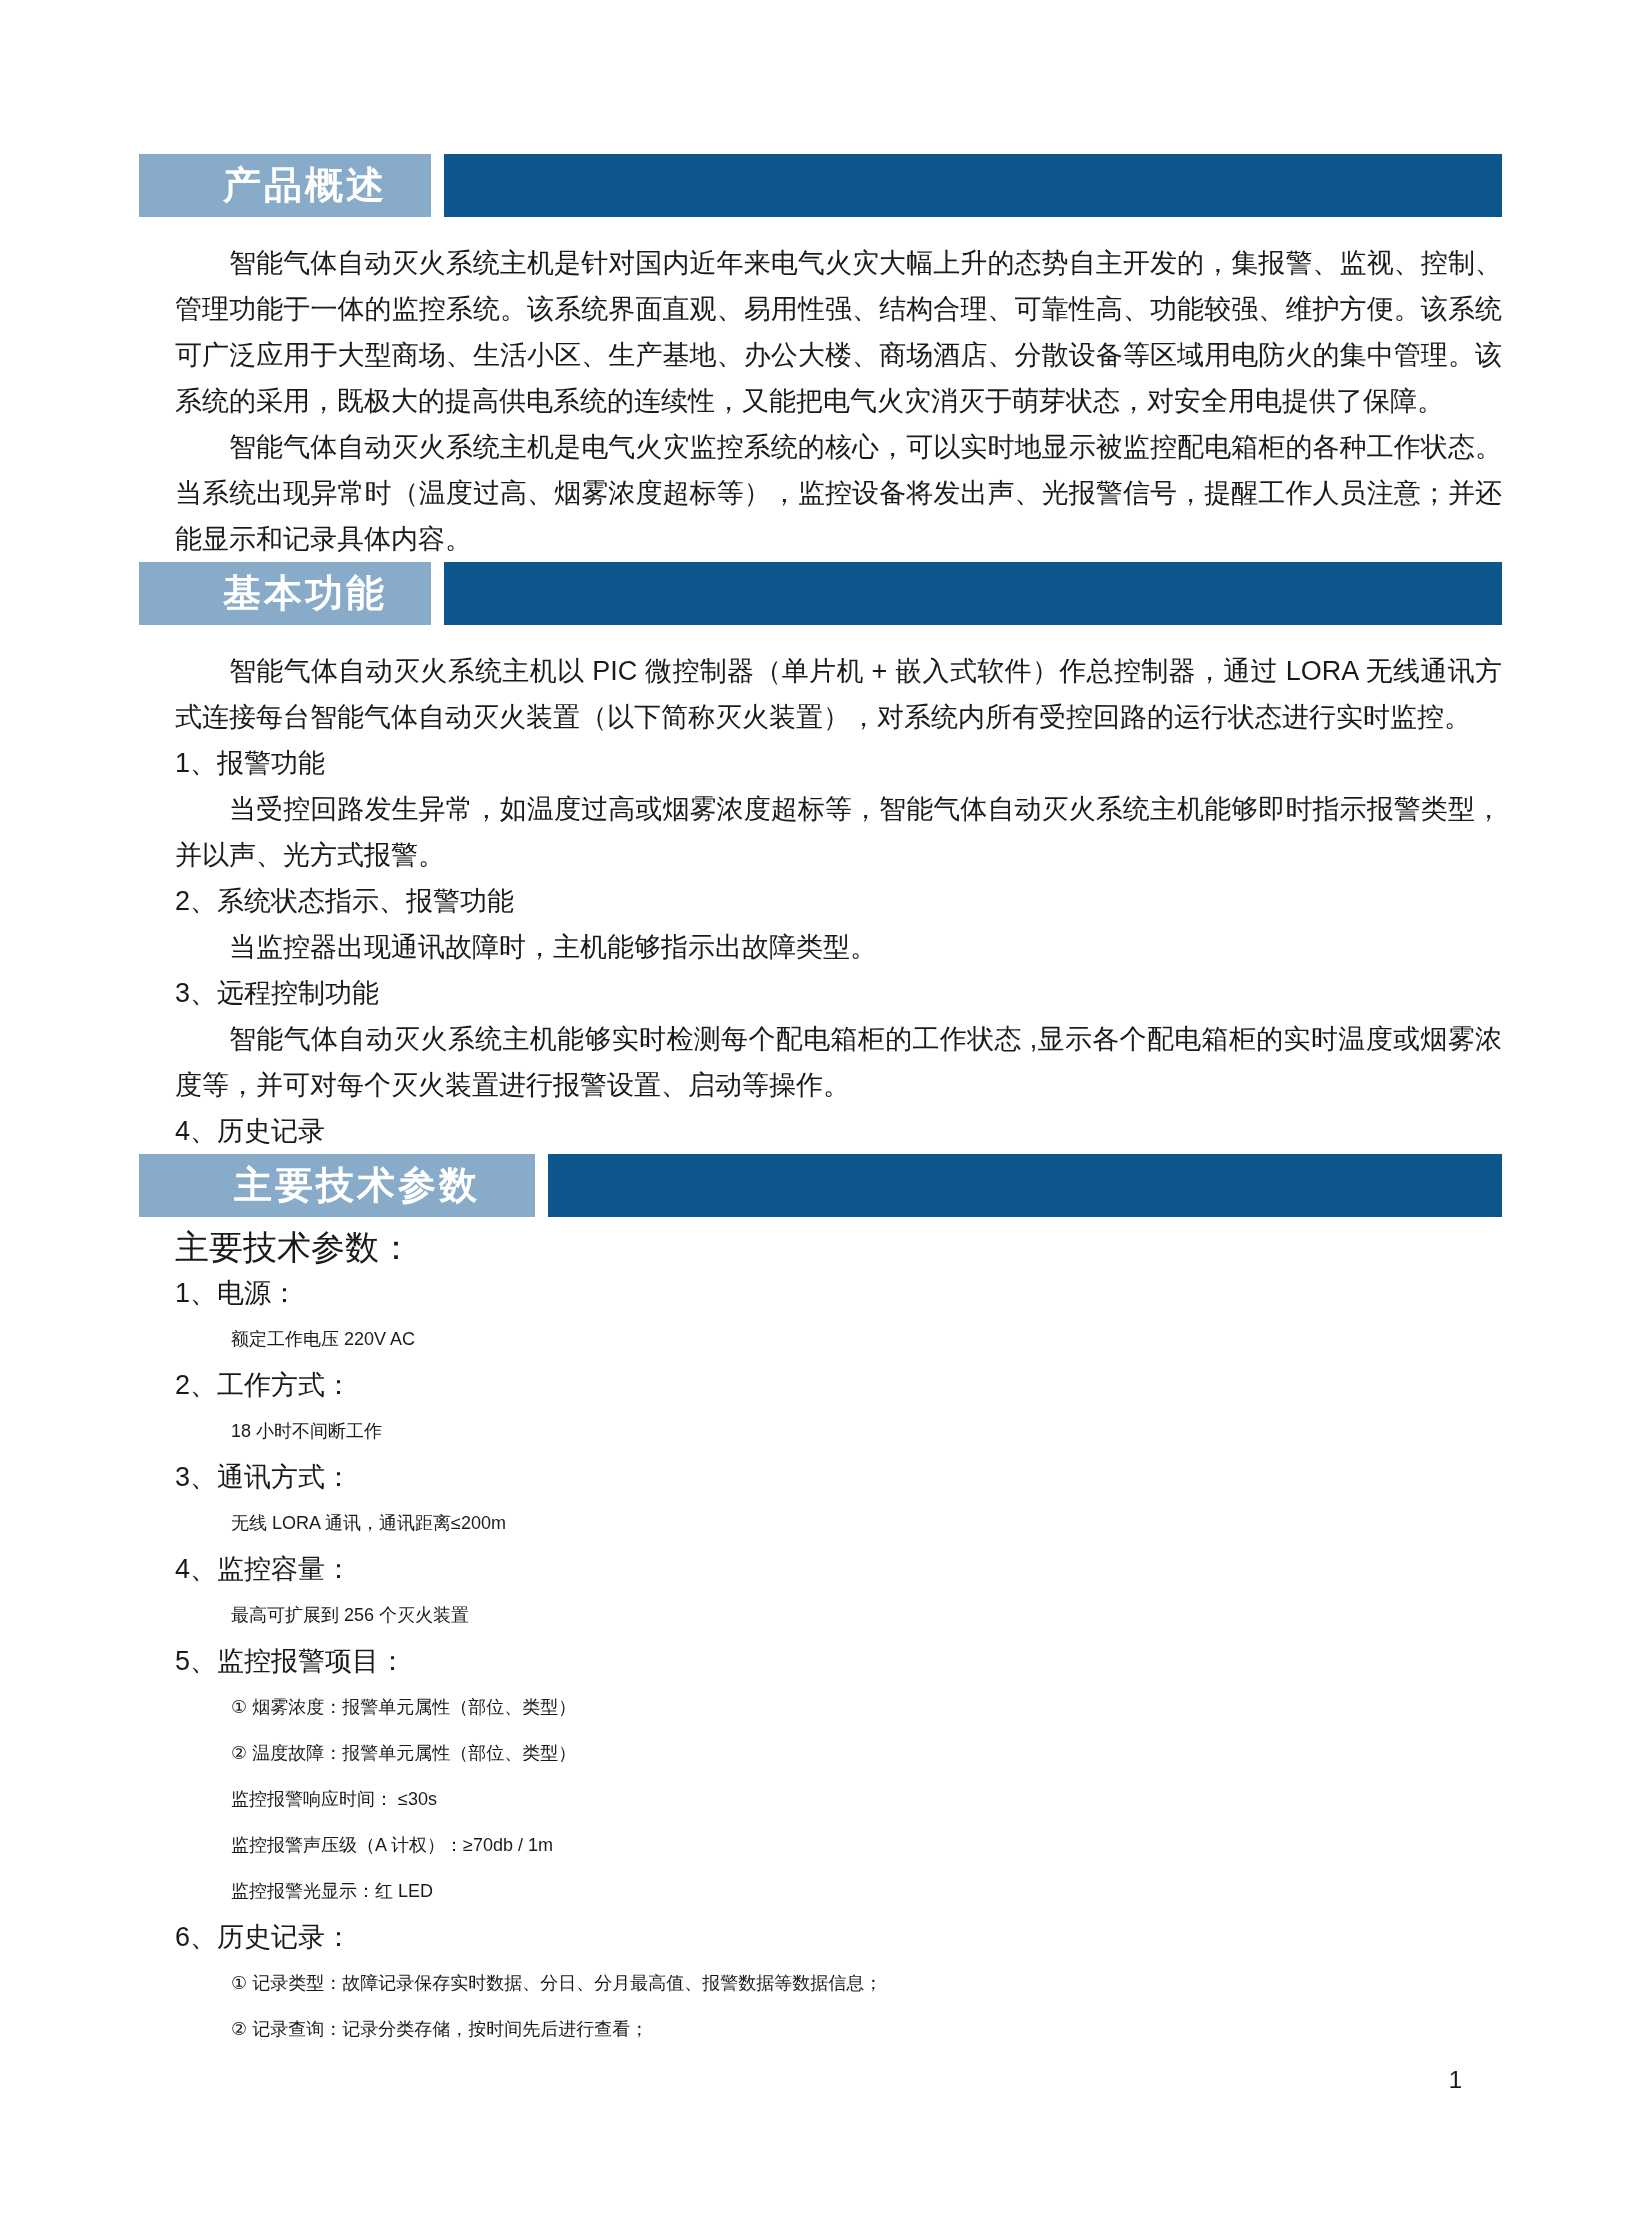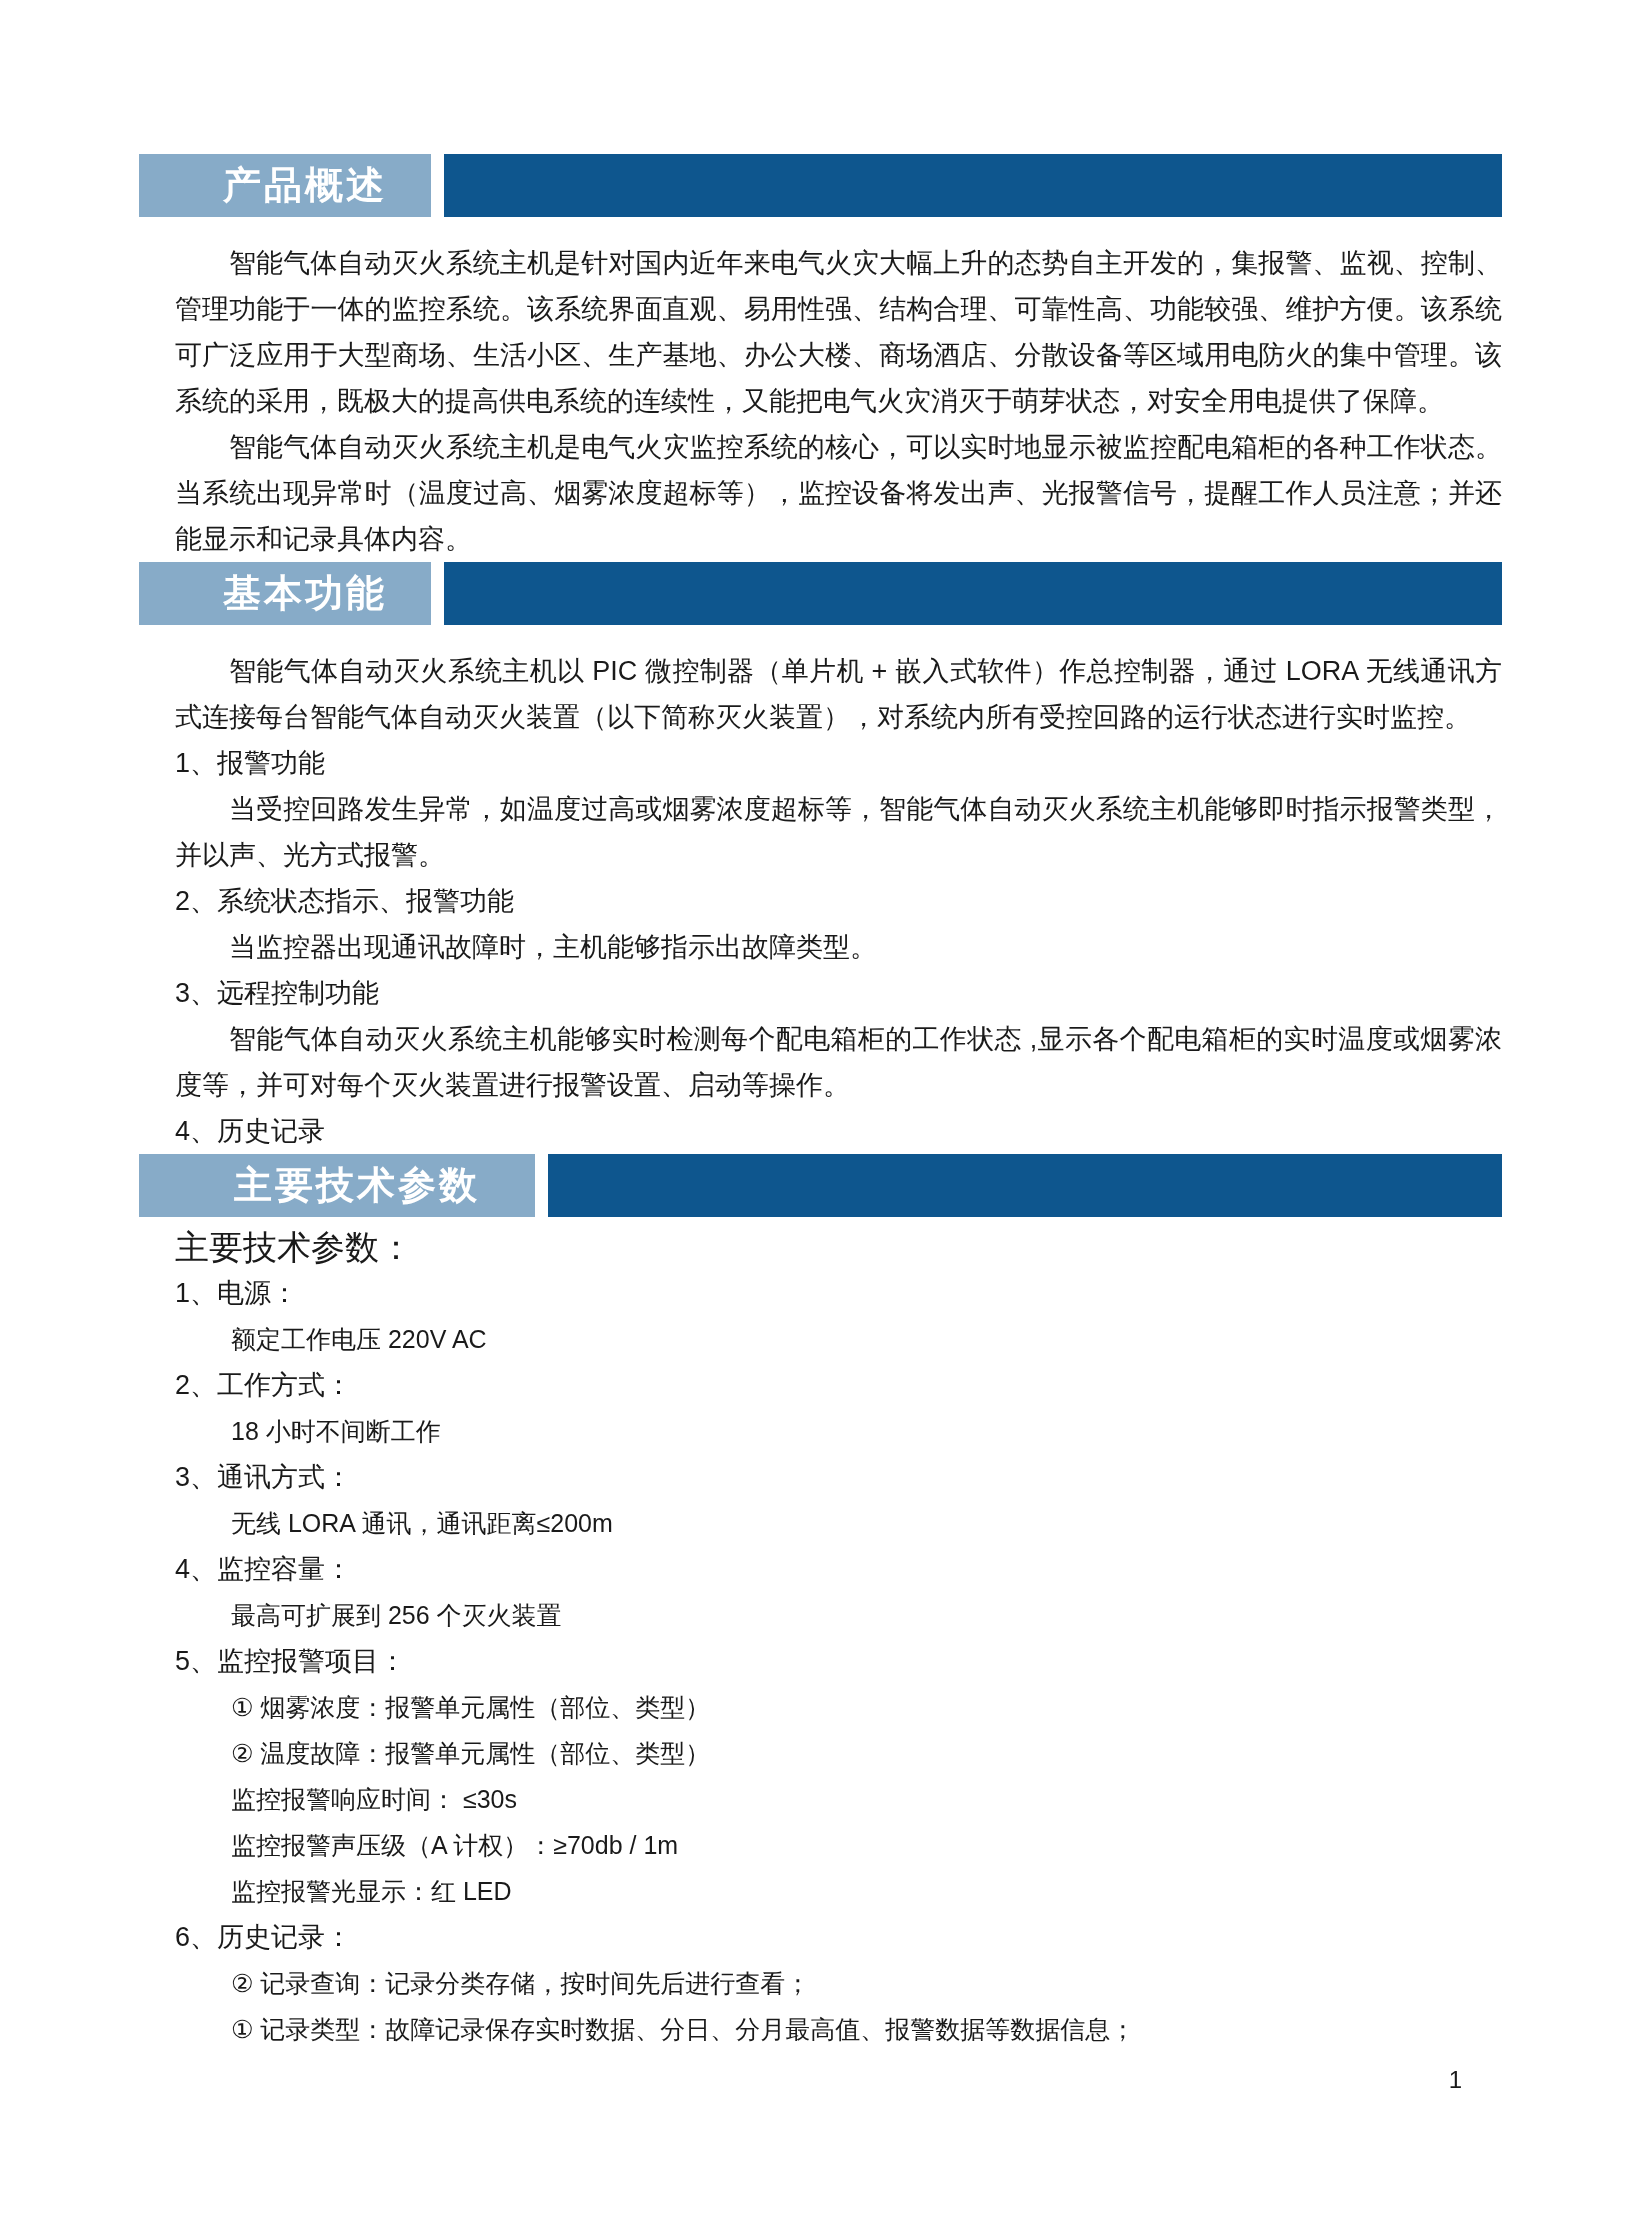--- a/index.html
+++ b/index.html
@@ -53,21 +53,21 @@
   .intro-2 { margin-top: 23px; }
   .intro-3 { margin-top: 7px; }
   .num-item {
     margin-left: 36px;
     font-size: 27px;
     line-height: 46px;
     white-space: nowrap;
   }
   .sub-line {
     margin-left: 92px;
-    font-size: 25px;
+    font-size: 18px;
     line-height: 46px;
     white-space: nowrap;
   }
   .plain-line {
     margin-left: 36px;
     font-size: 34px;
     line-height: 46px;
     white-space: nowrap;
   }
   .page-number {
@@ -130,20 +130,20 @@
     <div class="sub-line">最高可扩展到 256 个灭火装置</div>
 
     <div class="num-item">5、监控报警项目：</div>
     <div class="sub-line">① 烟雾浓度：报警单元属性（部位、类型）</div>
     <div class="sub-line">② 温度故障：报警单元属性（部位、类型）</div>
     <div class="sub-line">监控报警响应时间： ≤30s</div>
     <div class="sub-line">监控报警声压级（A 计权）：≥70db / 1m</div>
     <div class="sub-line">监控报警光显示：红 LED</div>
 
     <div class="num-item">6、历史记录：</div>
+    <div class="sub-line">① 记录类型：故障记录保存实时数据、分日、分月最高值、报警数据等数据信息；</div>
     <div class="sub-line">② 记录查询：记录分类存储，按时间先后进行查看；</div>
-    <div class="sub-line">① 记录类型：故障记录保存实时数据、分日、分月最高值、报警数据等数据信息；</div>
 
     <div class="page-number">1</div>
 
   </div>
 </div>
 
 
 </body></html>

